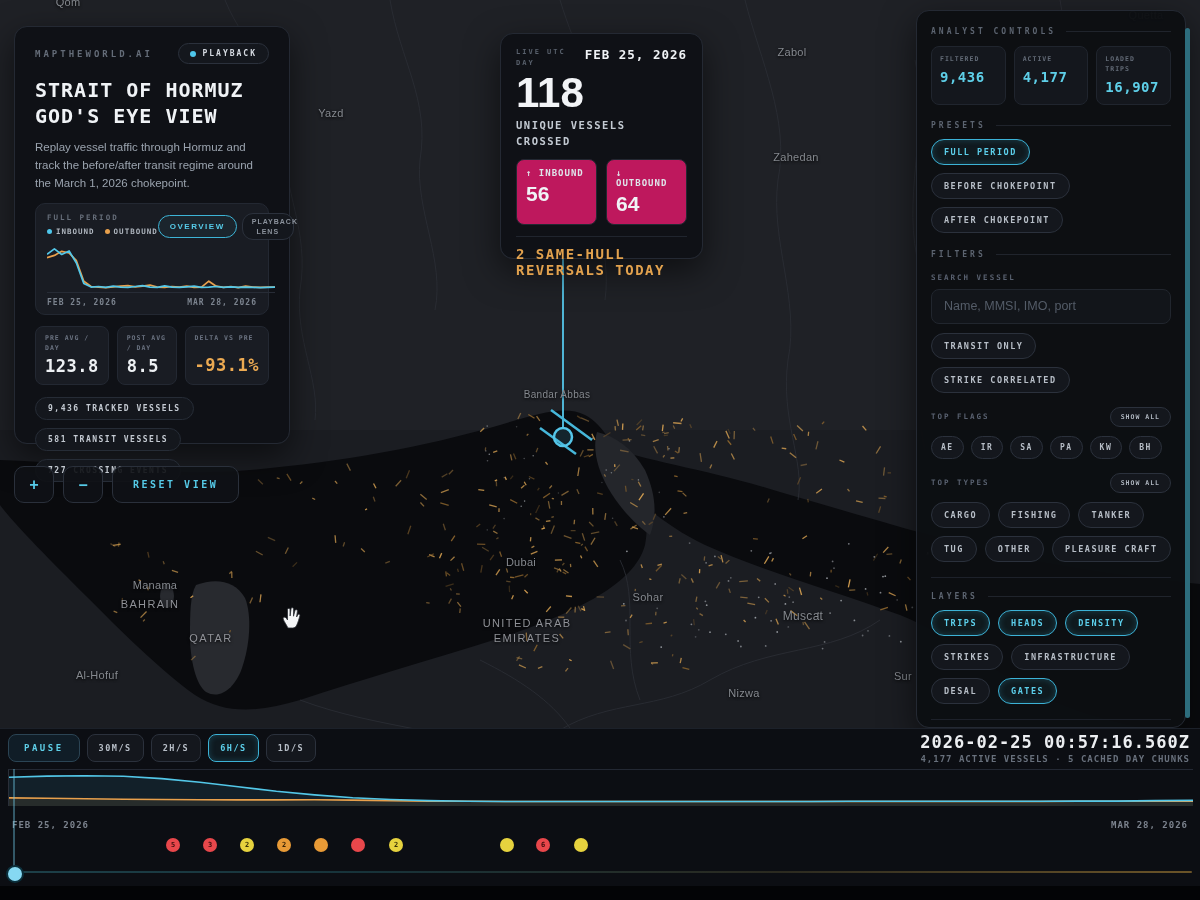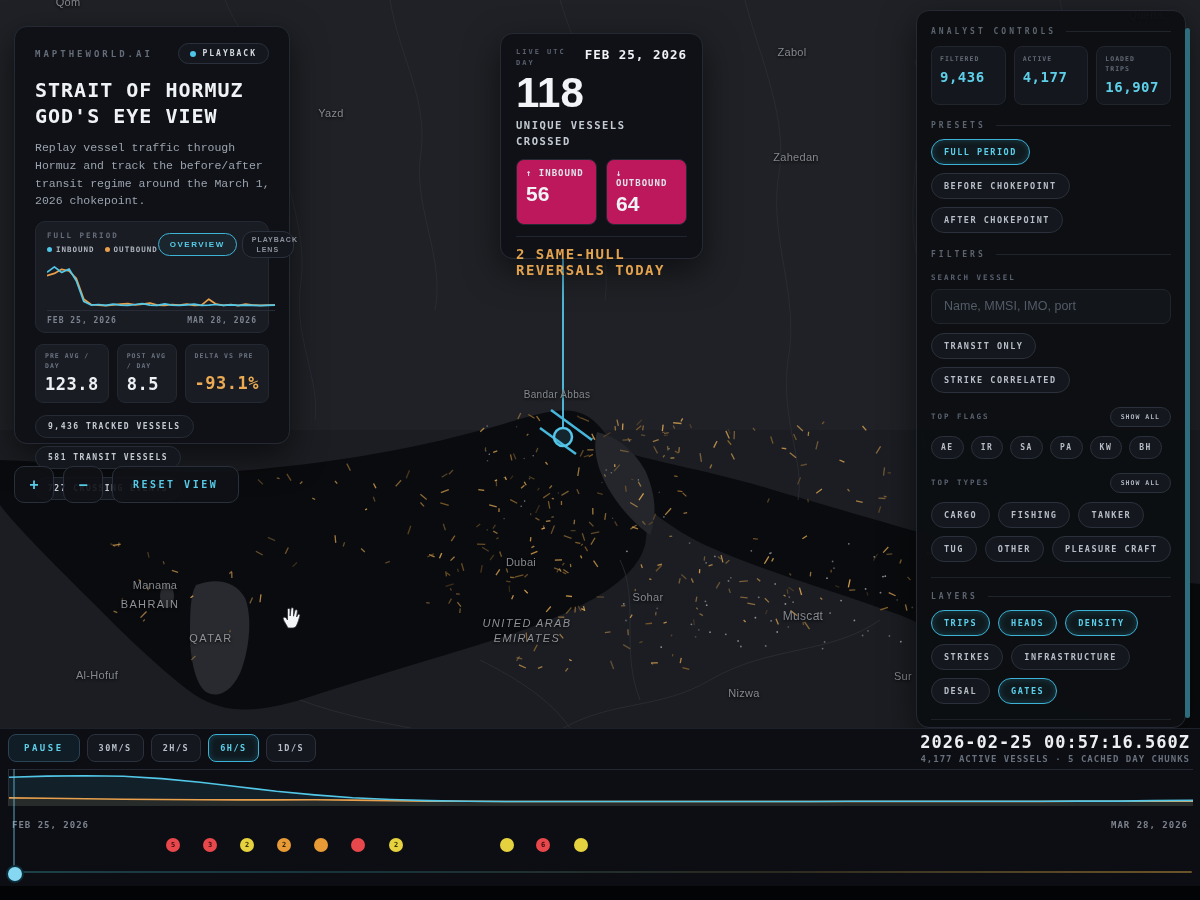--- a/index.html
+++ b/index.html
@@ -7,21 +7,21 @@
          font-family:"DejaVu Sans Mono",monospace;-webkit-font-smoothing:antialiased;}
   .sans{font-family:"Liberation Sans",sans-serif;}
 
   
   .map{position:absolute;left:0;top:0;}
   #map-labels{position:absolute;left:0;top:0;width:1200px;height:900px;pointer-events:none;}
   .maplabel{position:absolute;transform:translateX(-50%);color:#85898f;
             font:11px "Liberation Sans",sans-serif;text-shadow:0 1px 3px rgba(0,0,0,.95);
             letter-spacing:.3px;white-space:nowrap;text-align:center;}
   .maplabel.caps{letter-spacing:1.4px;color:#8f9197;}
-  .maplabel.wrap{white-space:normal;line-height:1.35;font-style:italic;}
+  .maplabel.wrap{white-space:normal;line-height:1.35;}
   .cursor{position:absolute;left:281px;top:606px;}
 
   
   .panel{position:absolute;background:rgba(15,17,22,.96);border:1px solid #242933;border-radius:13px;
          box-shadow:0 12px 34px rgba(0,0,0,.55);color:#e8ebee;box-sizing:border-box;}
   .sec-title{display:flex;align-items:center;font-size:8px;letter-spacing:3px;color:#5c6470;font-weight:bold;}
   .sec-title:after{content:"";flex:1;height:1px;background:#20242c;margin-left:10px;}
 
   
   .chip{font-family:"DejaVu Sans Mono",monospace;font-size:8.5px;font-weight:bold;letter-spacing:1.5px;
@@ -36,21 +36,21 @@
   
   .left-panel{left:14px;top:26px;width:276px;height:418px;padding:16px 20px;}
   .lp-head{display:flex;justify-content:space-between;align-items:center;}
   .brand{font-size:9px;letter-spacing:3px;color:#646c78;font-weight:bold;}
   .badge-playback{display:flex;align-items:center;gap:6px;font-size:8px;font-weight:bold;letter-spacing:2px;
         color:#d6dbe2;border:1px solid #2b313c;border-radius:13px;padding:5px 11px;background:#14171d;cursor:pointer;}
   .dot{display:inline-block;width:6px;height:6px;border-radius:50%;}
   .dot.cyan{background:#4ec6ea;}
   .dot.orange{background:#e8a04c;}
   .lp-title{margin:13px 0 0;font-size:20px;line-height:1.3;letter-spacing:1px;color:#f0f3f6;font-weight:bold;}
-  .lp-desc{margin:10px 0 0;font-family:Liberation Mono, monospace;font-size:11.5px;line-height:1.55;color:#9aa3ae;width:236px;}
+  .lp-desc{margin:10px 0 0;font-family:Liberation Sans, sans-serif;font-size:11.5px;line-height:1.55;color:#9aa3ae;width:236px;}
   .chart-card{margin-top:11px;background:#191c23;border:1px solid #232832;border-radius:10px;padding:9px 11px 7px;}
   .cc-head{display:flex;justify-content:space-between;align-items:flex-start;}
   .cc-label{font-size:7.5px;letter-spacing:2px;color:#666e7a;font-weight:bold;}
   .legend{display:flex;gap:10px;margin-top:5px;}
   .legend span{display:flex;align-items:center;gap:4px;font-size:7.5px;font-weight:bold;letter-spacing:1px;color:#aeb5be;}
   .legend .dot{width:5px;height:5px;}
   .cc-btns{display:flex;gap:5px;align-items:center;}
   .btn-overview{font-size:8px;font-weight:bold;letter-spacing:1.5px;color:#56cbe8;border:1px solid #3db4d6;
         border-radius:13px;padding:6px 11px;background:rgba(61,180,214,.06);cursor:pointer;}
   .btn-lens{font-size:7px;font-weight:bold;letter-spacing:1px;color:#8b929c;border:1px solid #2b313c;

